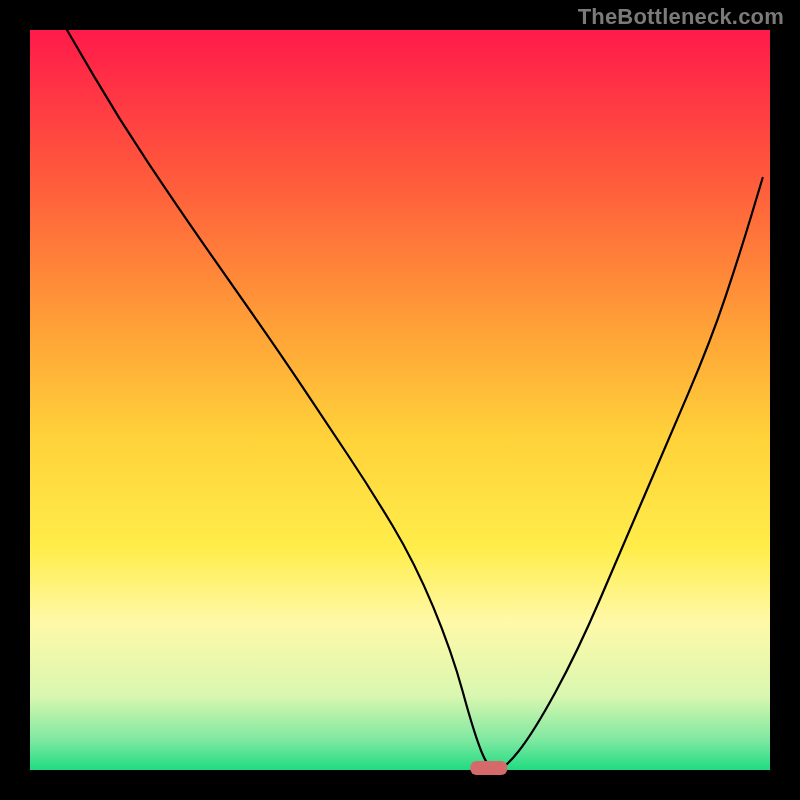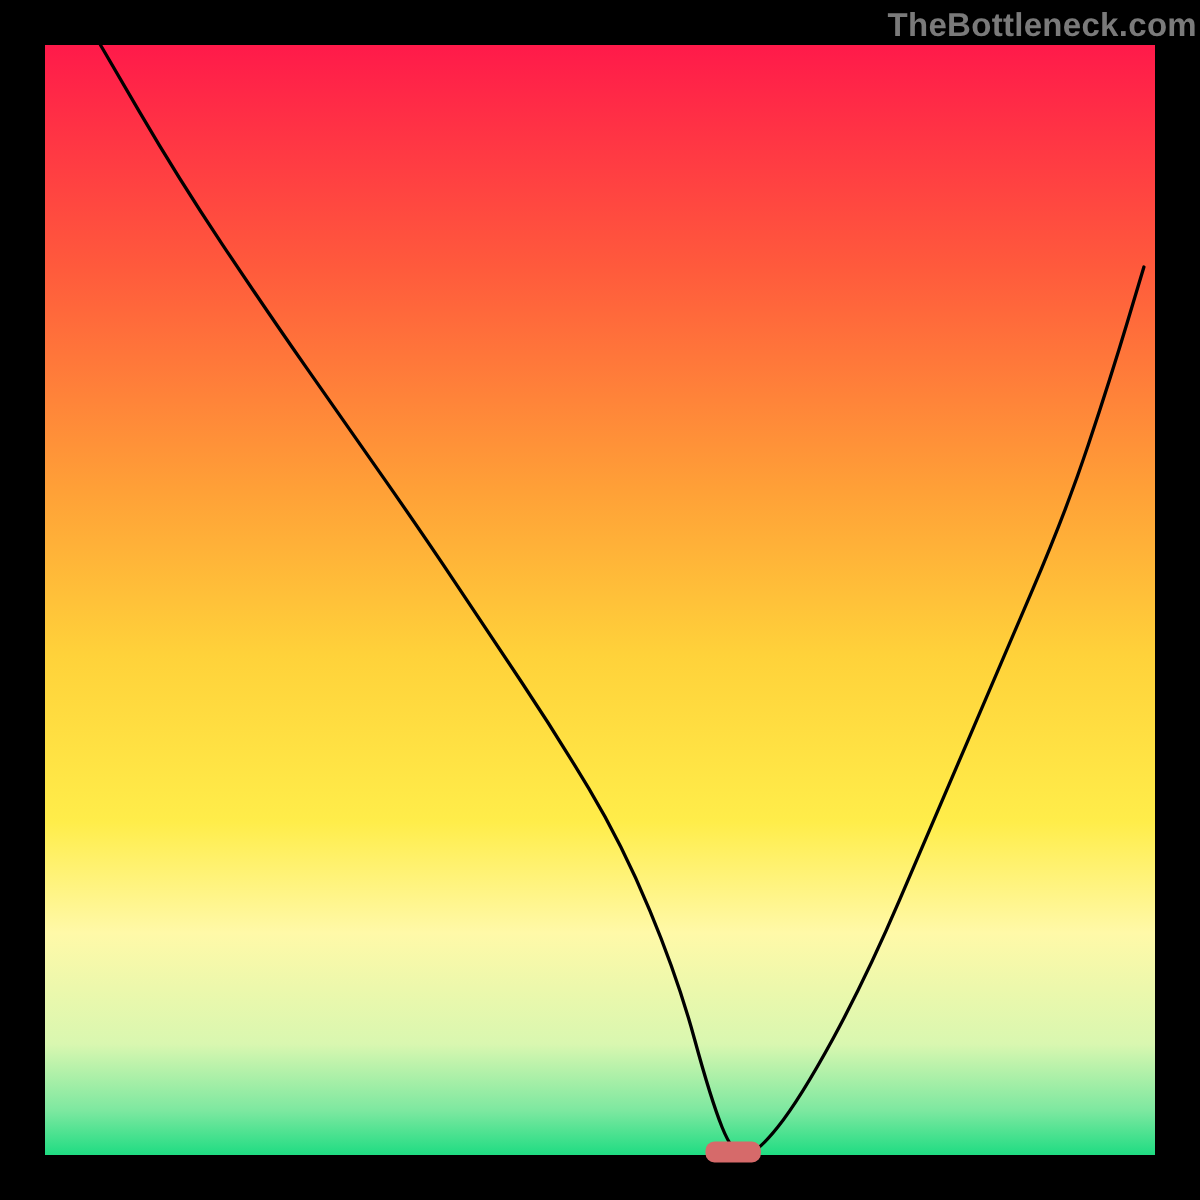--- a/index.html
+++ b/index.html
@@ -14,21 +14,21 @@
     width: 800px;
     height: 800px;
     position: relative;
   }
   svg {
     display: block;
   }
   .watermark {
     position: absolute;
     top: 4px;
-    right: 2px;
+    right: 16px;
     font-family: Arial, Helvetica, sans-serif;
     font-size: 22px;
     font-weight: 600;
     color: #7a7a7a;
     letter-spacing: 0.2px;
   }
 </style>
 </head>
 <body>
 

